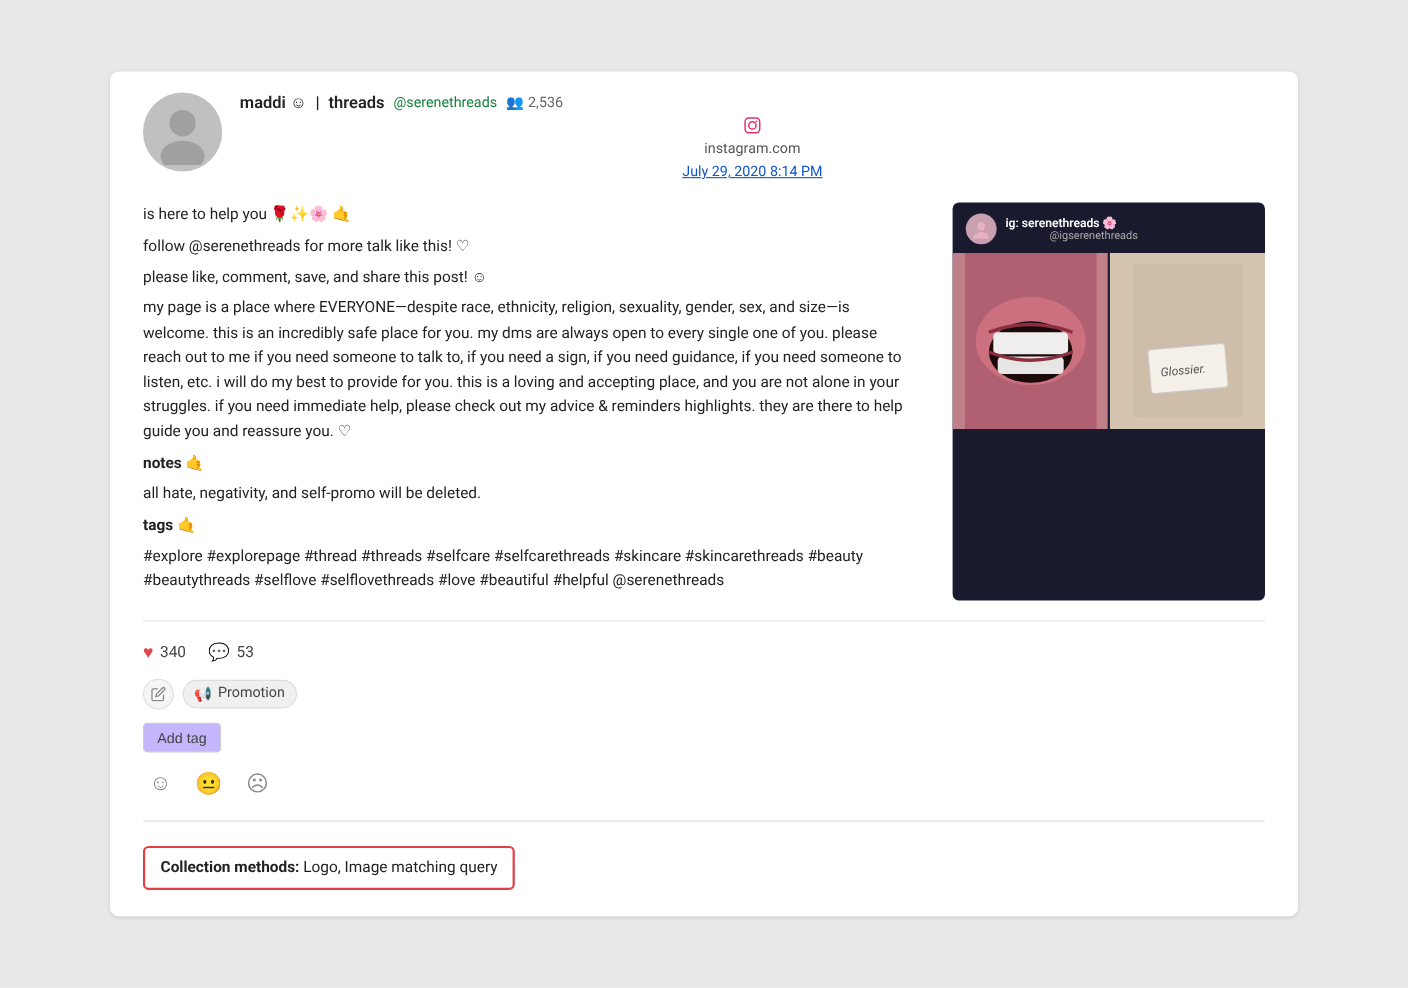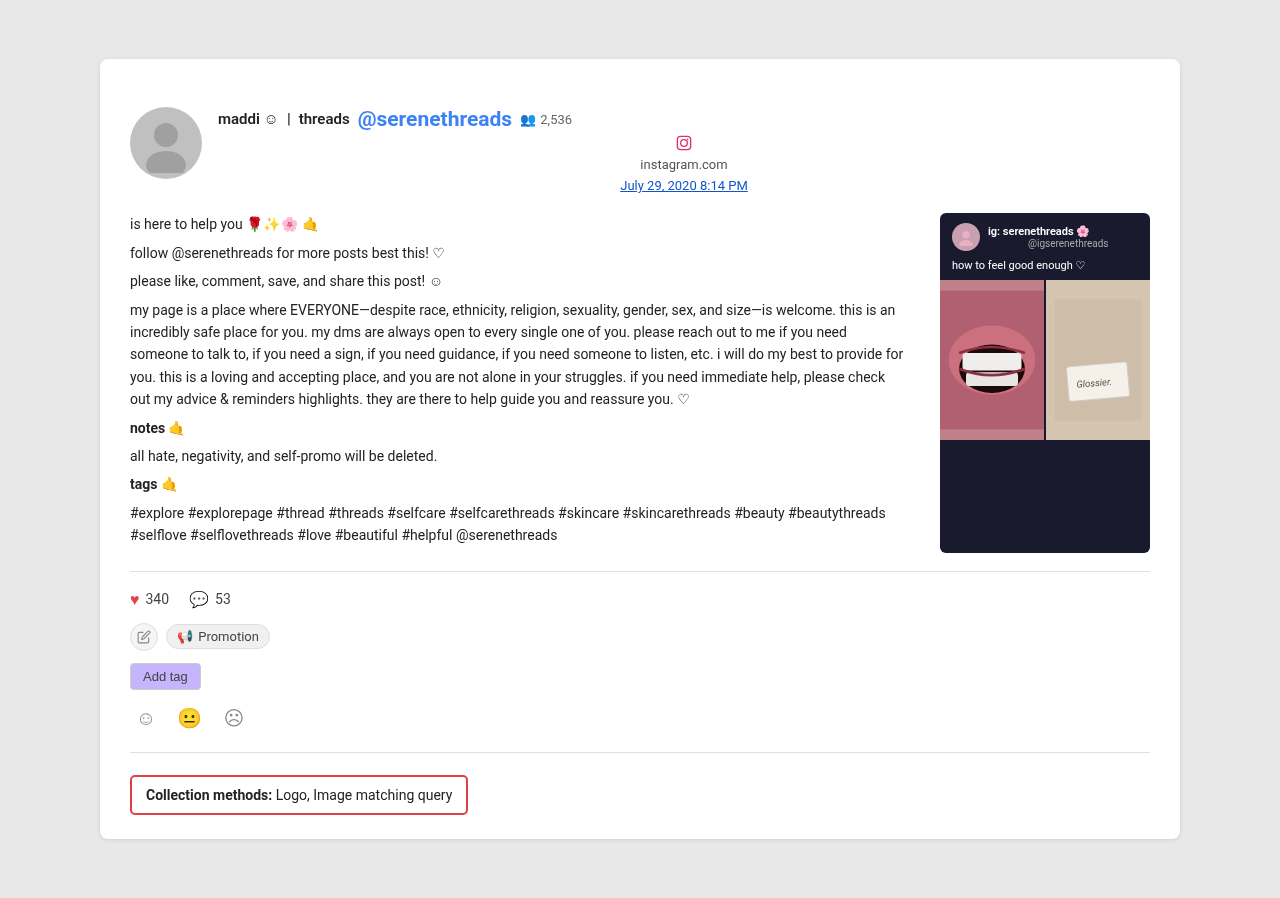--- a/index.html
+++ b/index.html
@@ -10,21 +10,21 @@
       justify-content: center;
       align-items: center;
       min-height: 100vh;
       padding: 20px;
     }
     .card {
       background: #ffffff;
       border-radius: 8px;
       width: 1080px;
       max-width: 100%;
-      padding: 48px 30px 20px 30px;
+      padding: 19px 30px 20px 30px;
       box-shadow: 0 1px 4px rgba(0,0,0,0.1);
     }
     .post-header {
       display: flex;
       align-items: flex-start;
       gap: 16px;
       margin-bottom: 20px;
     }
     .avatar {
       width: 72px;
@@ -50,23 +50,22 @@
       gap: 8px;
       flex-wrap: wrap;
       margin-bottom: 4px;
     }
     .author-name {
       font-weight: 600;
       font-size: 15px;
       color: #222;
     }
     .author-handle {
-      font-size: 21px;
-      color: #3b82f6;
-      font-weight: bold;
+      font-size: 13px;
+      color: #15803d;
     }
     .follower-count {
       display: flex;
       align-items: center;
       gap: 4px;
       font-size: 13px;
       color: #666;
     }
     .source-line {
       display: flex;
@@ -91,21 +90,21 @@
       line-height: 1.6;
       color: #222;
     }
     .post-text p {
       margin-bottom: 6px;
     }
     .post-text .bold {
       font-weight: 700;
     }
     .post-image {
-      width: 210px;
+      width: 284px;
       flex-shrink: 0;
       border-radius: 6px;
       overflow: hidden;
       background: #1a1a2e;
     }
     .image-header {
       padding: 10px 12px 8px;
       display: flex;
       align-items: center;
       gap: 8px;
@@ -292,21 +291,21 @@
         </span>
         <span>instagram.com</span>
         <span class="post-date">July 29, 2020 8:14 PM</span>
       </div>
     </div>
   </div>
 
   <div class="post-body">
     <div class="post-text">
       <p><span class="bold"></span><span>is here to help you 🌹✨🌸 🤙</span></p>
-      <p>follow @serenethreads for more posts best this! ♡</p>
+      <p>follow @serenethreads for more talk like this! ♡</p>
       <p>please like, comment, save, and share this post! ☺</p>
       <p>my page is a place where EVERYONE—despite race, ethnicity, religion, sexuality, gender, sex, and size—is welcome. this is an incredibly safe place for you. my dms are always open to every single one of you. please reach out to me if you need someone to talk to, if you need a sign, if you need guidance, if you need someone to listen, etc. i will do my best to provide for you. this is a loving and accepting place, and you are not alone in your struggles. if you need immediate help, please check out my advice &amp; reminders highlights. they are there to help guide you and reassure you. ♡</p>
       <p><span class="bold">notes</span> <span>🤙</span></p>
       <p>all hate, negativity, and self-promo will be deleted.</p>
       <p><span class="bold">tags</span> <span>🤙</span></p>
       <p>#explore #explorepage #thread #threads #selfcare #selfcarethreads #skincare #skincarethreads #beauty #beautythreads #selflove #selflovethreads #love #beautiful #helpful @serenethreads</p>
     </div>
 
     <div class="post-image">
       <div class="image-header">
@@ -314,21 +313,20 @@
           <svg width="18" height="18" viewBox="0 0 24 24" fill="none">
             <circle cx="12" cy="9" r="5" fill="#e8b0c0"></circle>
             <ellipse cx="12" cy="22" rx="9" ry="6" fill="#e8b0c0"></ellipse>
           </svg>
         </div>
         <div class="ig-meta">
           <span class="ig-username">ig: serenethreads 🌸</span>
           <span class="ig-handle">@igserenethreads</span>
         </div>
       </div>
-      <div class="ig-caption">how to feel good enough ♡</div>
       <div class="image-grid">
         <div class="image-cell-left">
 
           <svg width="120" height="160" viewBox="0 0 120 160" xmlns="http://www.w3.org/2000/svg">
             <rect width="120" height="160" fill="#b06070"></rect>
             <ellipse cx="60" cy="80" rx="50" ry="40" fill="#cc7080"></ellipse>
 
             <ellipse cx="60" cy="90" rx="38" ry="28" fill="#1a0a0a"></ellipse>
 
             <rect x="26" y="72" width="68" height="20" rx="4" fill="#f0eeec"></rect>

